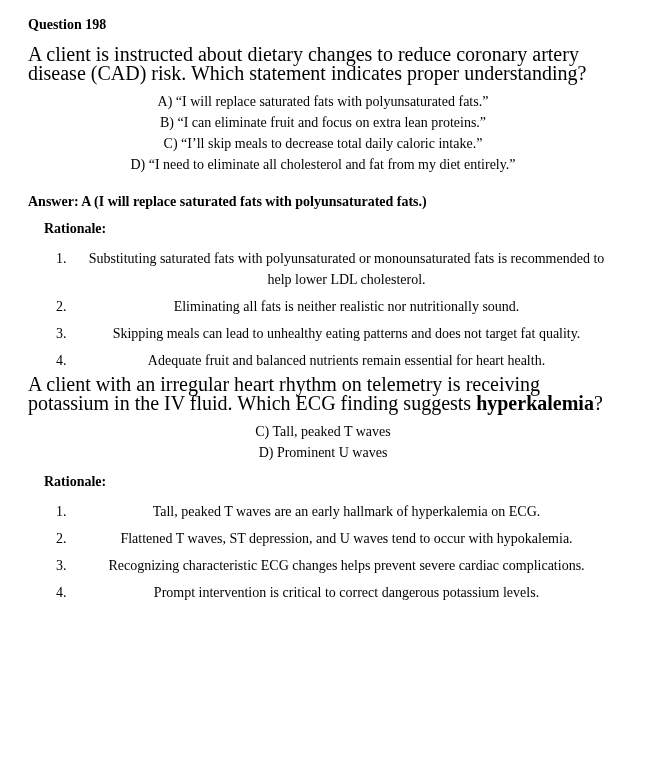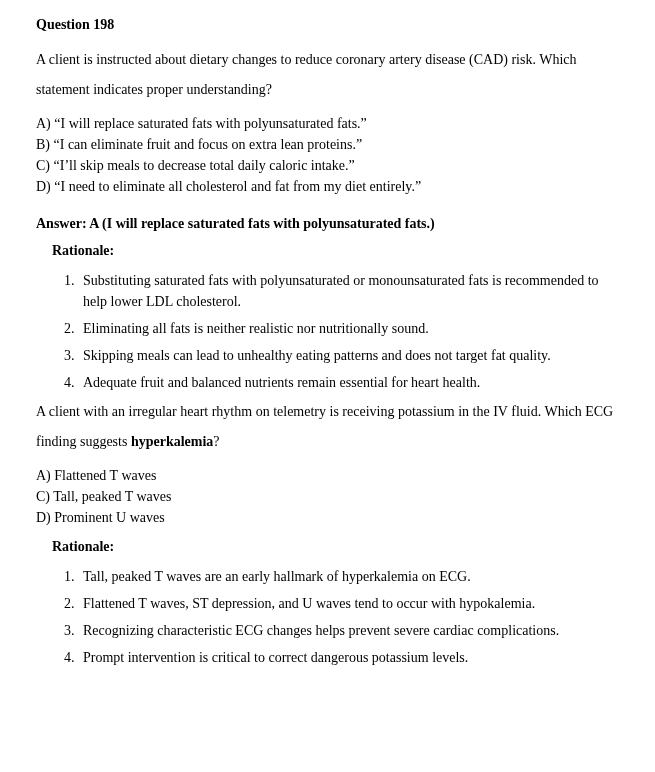--- a/index.html
+++ b/index.html
@@ -12,63 +12,65 @@
     height: 772px;
     overflow: hidden;
     font-family: "Liberation Serif", "DejaVu Serif", serif;
     color: #000000;
     -webkit-font-smoothing: antialiased;
   }
   .page {
     box-sizing: border-box;
     width: 655px;
     height: 772px;
-    padding: 14px 29px 0 36px;
+    padding: 14px 29px 0 28px;
     background: #ffffff;
   }
   .content {
     width: 590px;
   }
   .q-heading {
     font-size: 14px;
     line-height: 21px;
     font-weight: bold;
     margin: 0 0 10px 0;
   }
   .stem {
-    font-size: 14px;
-    line-height: 30px;
+    font-size: 20px;
+    line-height: 19px;
     margin: 0 0 8px 0;
   }
   .stem .bold-term {
     font-weight: bold;
   }
   .options {
     margin: 0 0 8px 0;
   }
   .option-line {
     font-size: 14px;
     line-height: 21px;
+    text-align: center;
   }
   .answer-line {
     font-size: 14px;
     line-height: 21px;
     font-weight: bold;
     margin: 16px 0 6px 0;
   }
   .rationale-label {
     font-size: 14px;
     line-height: 21px;
     font-weight: bold;
     margin: 0 0 9px 16px;
   }
   ol.rationale-list {
     margin: 0 0 4px 0;
     padding: 0 0 0 42px;
     font-size: 14px;
+    text-align: center;
   }
   ol.rationale-list li {
     line-height: 21px;
     margin: 0 0 6px 0;
     padding-left: 5px;
   }
   ol.rationale-list li:last-child {
     margin-bottom: 0;
   }
 </style>
@@ -93,21 +95,20 @@
         <li>Substituting saturated fats with polyunsaturated or monounsaturated fats is recommended to help lower LDL cholesterol.</li>
         <li>Eliminating all fats is neither realistic nor nutritionally sound.</li>
         <li>Skipping meals can lead to unhealthy eating patterns and does not target fat quality.</li>
         <li>Adequate fruit and balanced nutrients remain essential for heart health.</li>
       </ol>
     </section>
 
     <section>
       <p class="stem"><span>A client with an irregular heart rhythm on telemetry is receiving potassium in the IV fluid. Which ECG finding suggests </span><span class="bold-term">hyperkalemia</span><span>?</span></p>
       <div class="options">
-        <div class="option-line">A) Flattened T waves</div>
         <div class="option-line">C) Tall, peaked T waves</div>
         <div class="option-line">D) Prominent U waves</div>
       </div>
       <p class="rationale-label">Rationale:</p>
       <ol class="rationale-list">
         <li>Tall, peaked T waves are an early hallmark of hyperkalemia on ECG.</li>
         <li>Flattened T waves, ST depression, and U waves tend to occur with hypokalemia.</li>
         <li>Recognizing characteristic ECG changes helps prevent severe cardiac complications.</li>
         <li>Prompt intervention is critical to correct dangerous potassium levels.</li>
       </ol>

